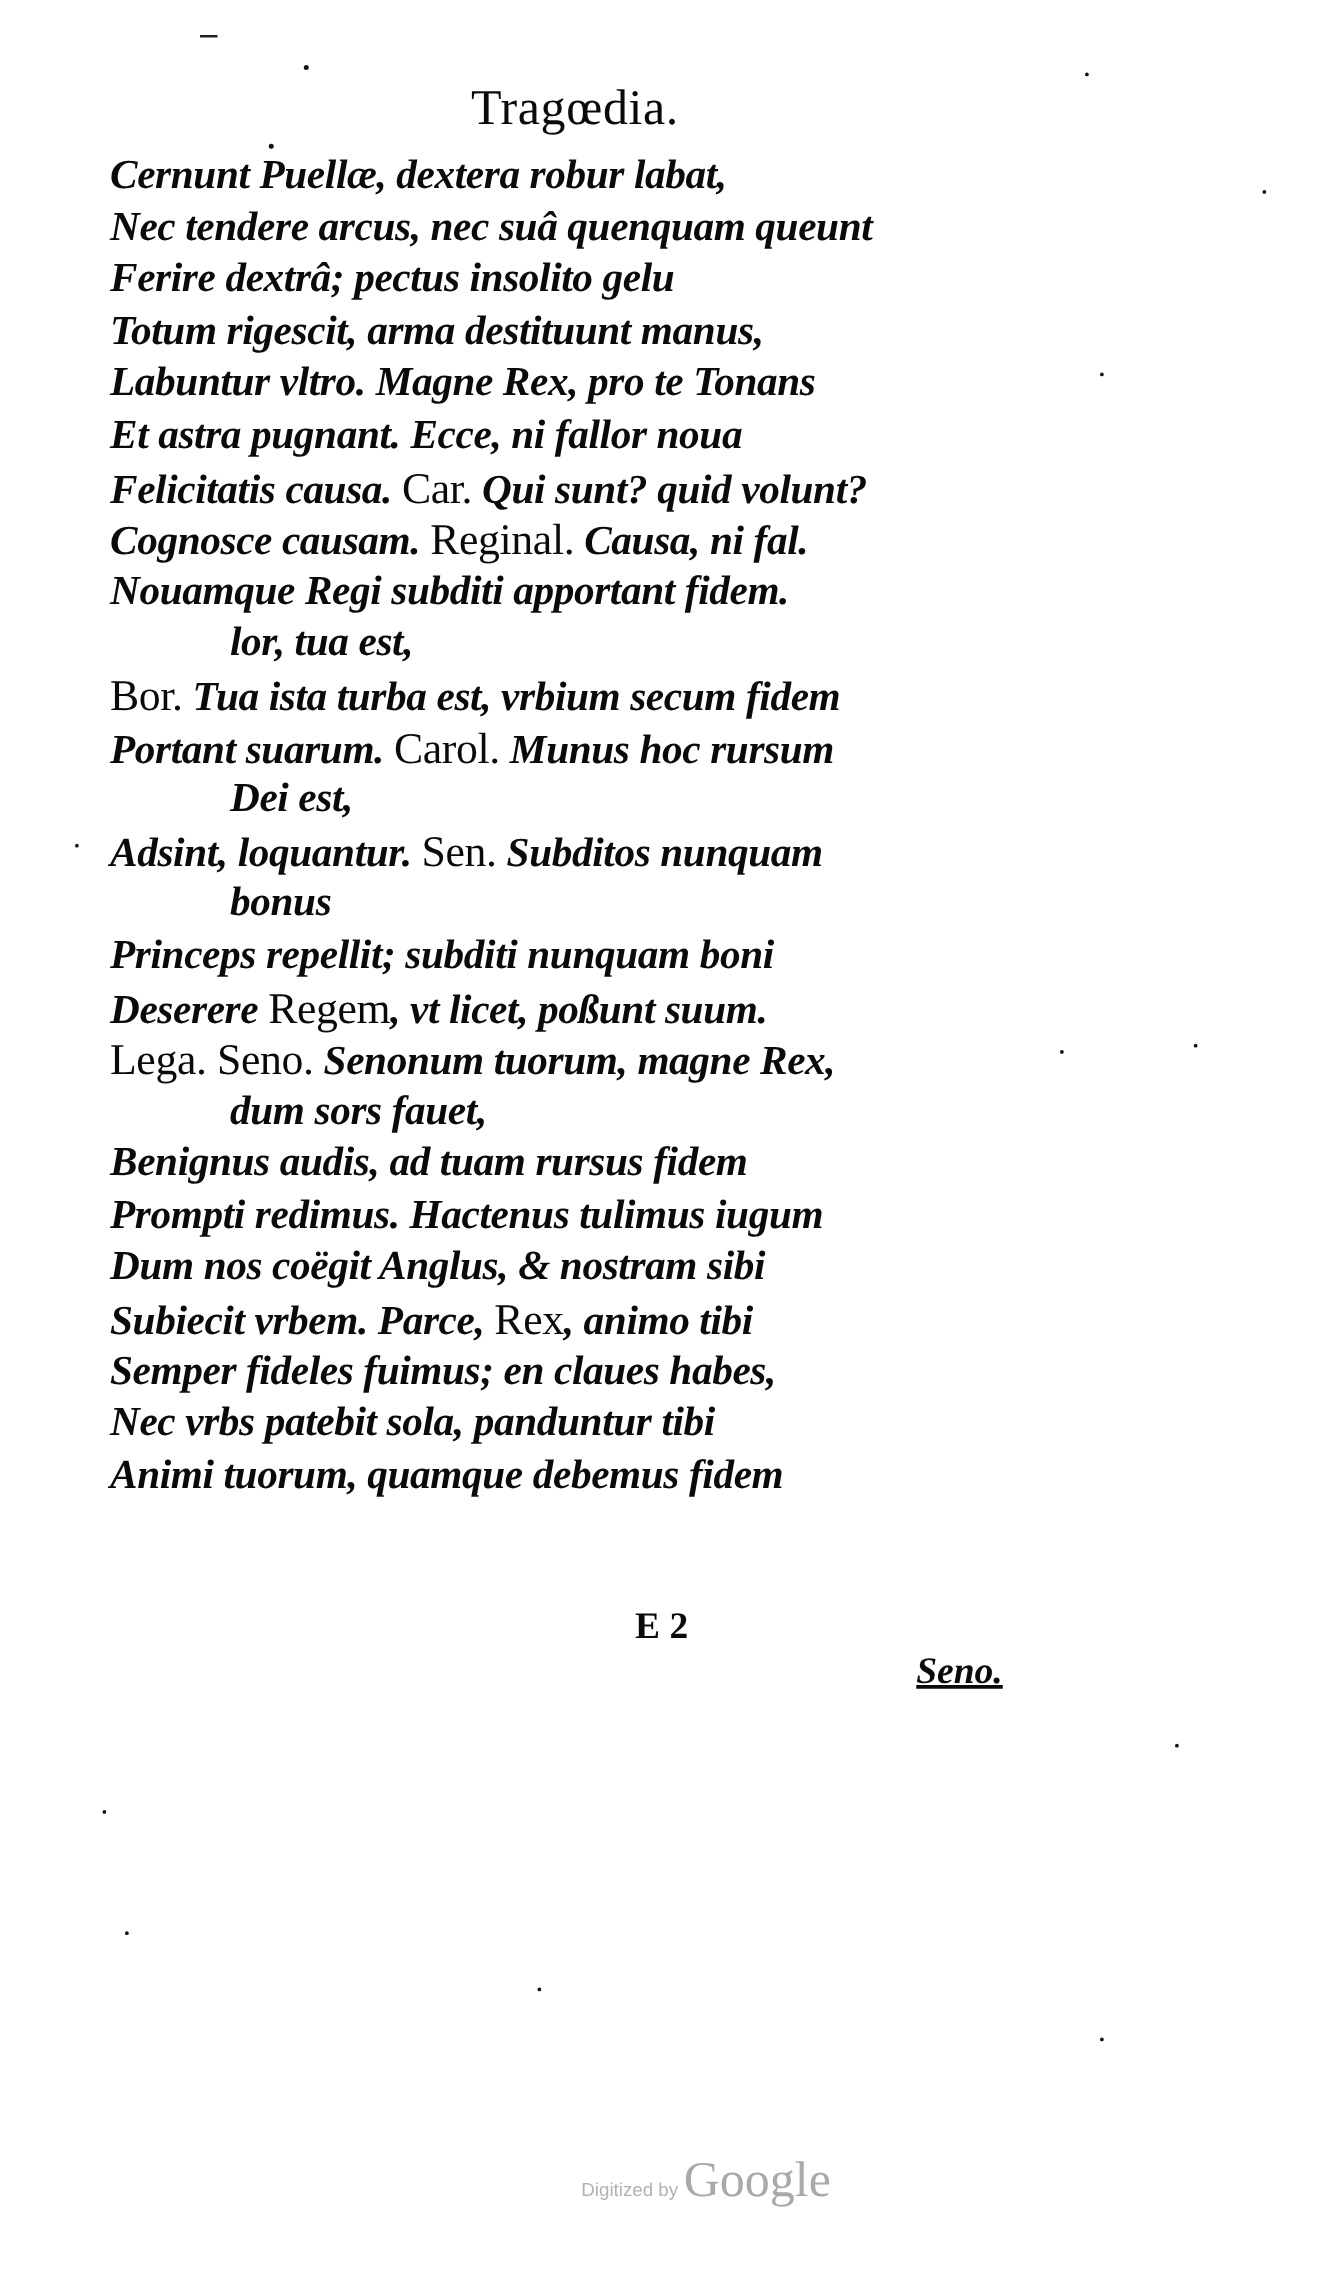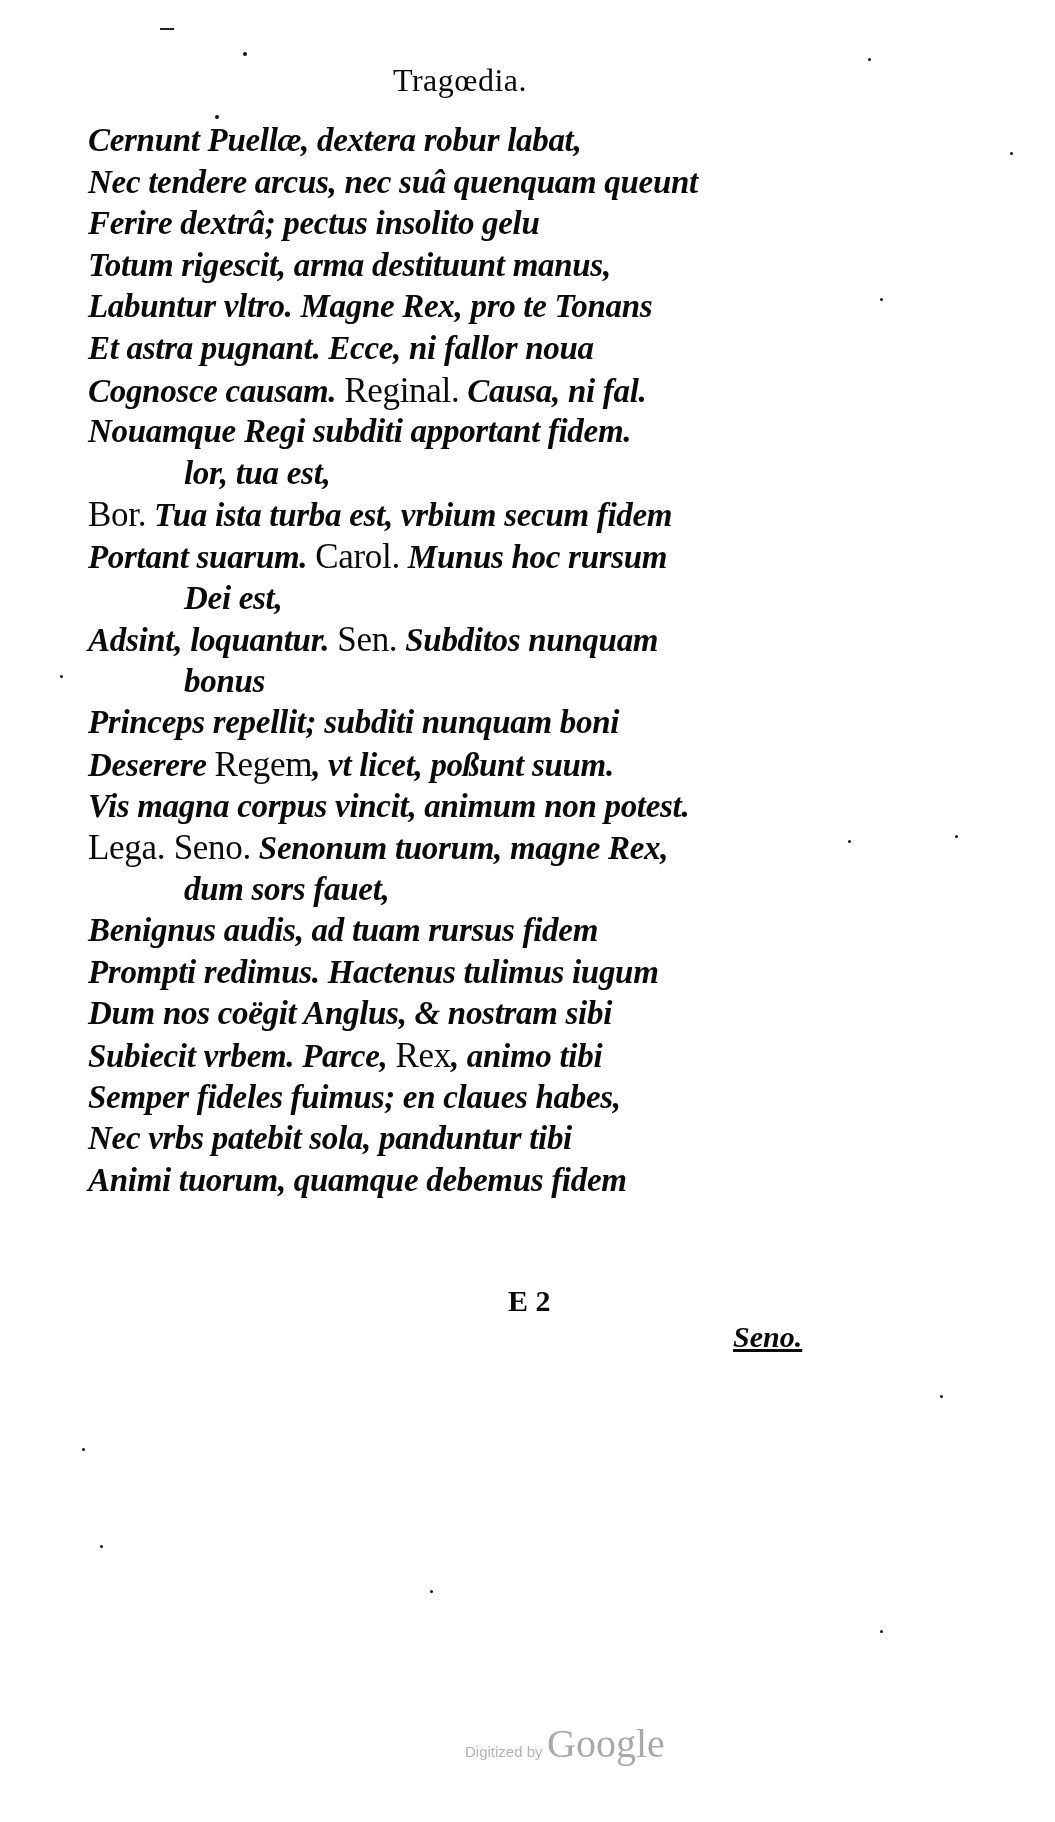--- a/index.html
+++ b/index.html
@@ -21,21 +21,21 @@
       width: 1055px; height: 1822px;
       background: #ffffff;
     }
     .running-title {
       position: absolute;
       left: 330px;
       top: 62px;
       width: 260px;
       text-align: center;
       font-family: "Liberation Serif", serif;
-      font-size: 32px;
+      font-size: 40px;
       font-weight: normal;
       letter-spacing: 0.5px;
     }
     .text-block {
       position: absolute;
       left: 88px;
       top: 120px;
       width: 760px;
     }
     .line {
@@ -116,31 +116,31 @@
 
   <div class="running-title">Tragœdia.</div>
 
   <div class="text-block" id="text-block">
       <div class="line">Cernunt Puellæ, dextera robur labat,</div>
       <div class="line">Nec tendere arcus, nec suâ quenquam queunt</div>
       <div class="line">Ferire dextrâ; pectus insolito gelu</div>
       <div class="line">Totum rigescit, arma destituunt manus,</div>
       <div class="line">Labuntur vltro. Magne Rex, pro te Tonans</div>
       <div class="line">Et astra pugnant. Ecce, ni fallor noua</div>
+      <div class="line"><span>Felicitatis causa. </span><span class="roman">Car.</span><span> Qui sunt? quid volunt?</span></div>
       <div class="line"><span>Cognosce causam. </span><span class="roman">Reginal.</span><span> Causa, ni fal.</span></div>
       <div class="line">Nouamque Regi subditi apportant fidem.</div>
       <div class="line indent">lor, tua est,</div>
       <div class="line"><span class="roman">Bor.</span><span> Tua ista turba est, vrbium secum fidem</span></div>
       <div class="line"><span>Portant suarum. </span><span class="roman">Carol.</span><span> Munus hoc rursum</span></div>
       <div class="line indent">Dei est,</div>
       <div class="line"><span>Adsint, loquantur. </span><span class="roman">Sen.</span><span> Subditos nunquam</span></div>
       <div class="line indent">bonus</div>
       <div class="line">Princeps repellit; subditi nunquam boni</div>
       <div class="line"><span>Deserere </span><span class="roman">Regem</span><span>, vt licet, poßunt suum.</span></div>
-      <div class="line">Vis magna corpus vincit, animum non potest.</div>
       <div class="line"><span class="roman">Lega. Seno.</span><span> Senonum tuorum, magne Rex,</span></div>
       <div class="line indent">dum sors fauet,</div>
       <div class="line">Benignus audis, ad tuam rursus fidem</div>
       <div class="line">Prompti redimus. Hactenus tulimus iugum</div>
       <div class="line">Dum nos coëgit Anglus, &amp; nostram sibi</div>
       <div class="line"><span>Subiecit vrbem. Parce, </span><span class="roman">Rex</span><span>, animo tibi</span></div>
       <div class="line">Semper fideles fuimus; en claues habes,</div>
       <div class="line">Nec vrbs patebit sola, panduntur tibi</div>
       <div class="line">Animi tuorum, quamque debemus fidem</div>
     </div>

